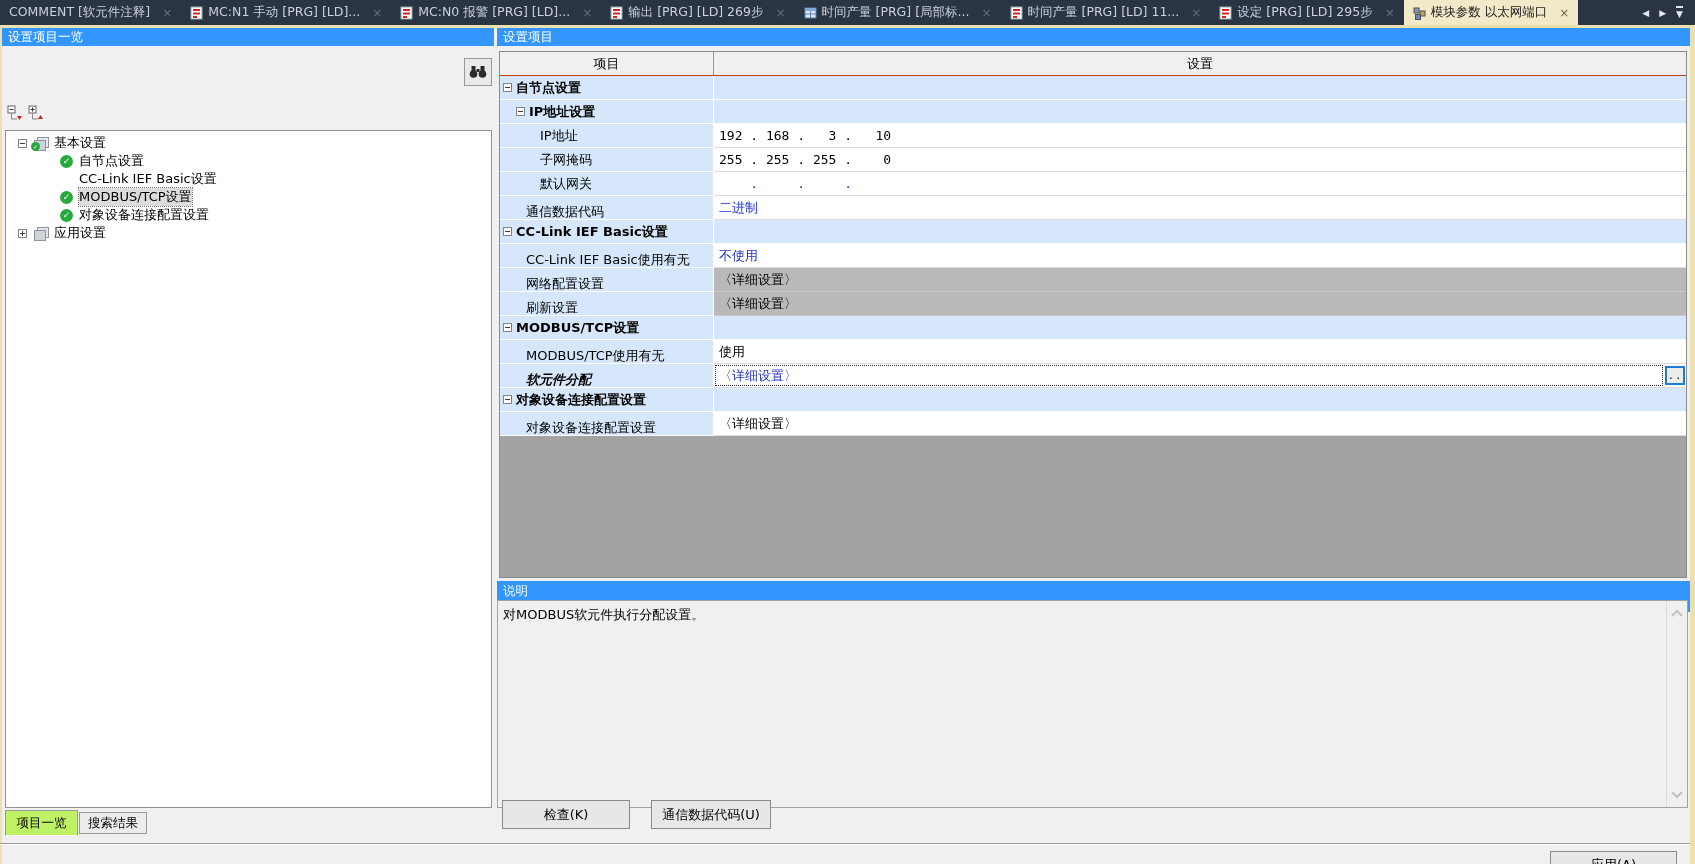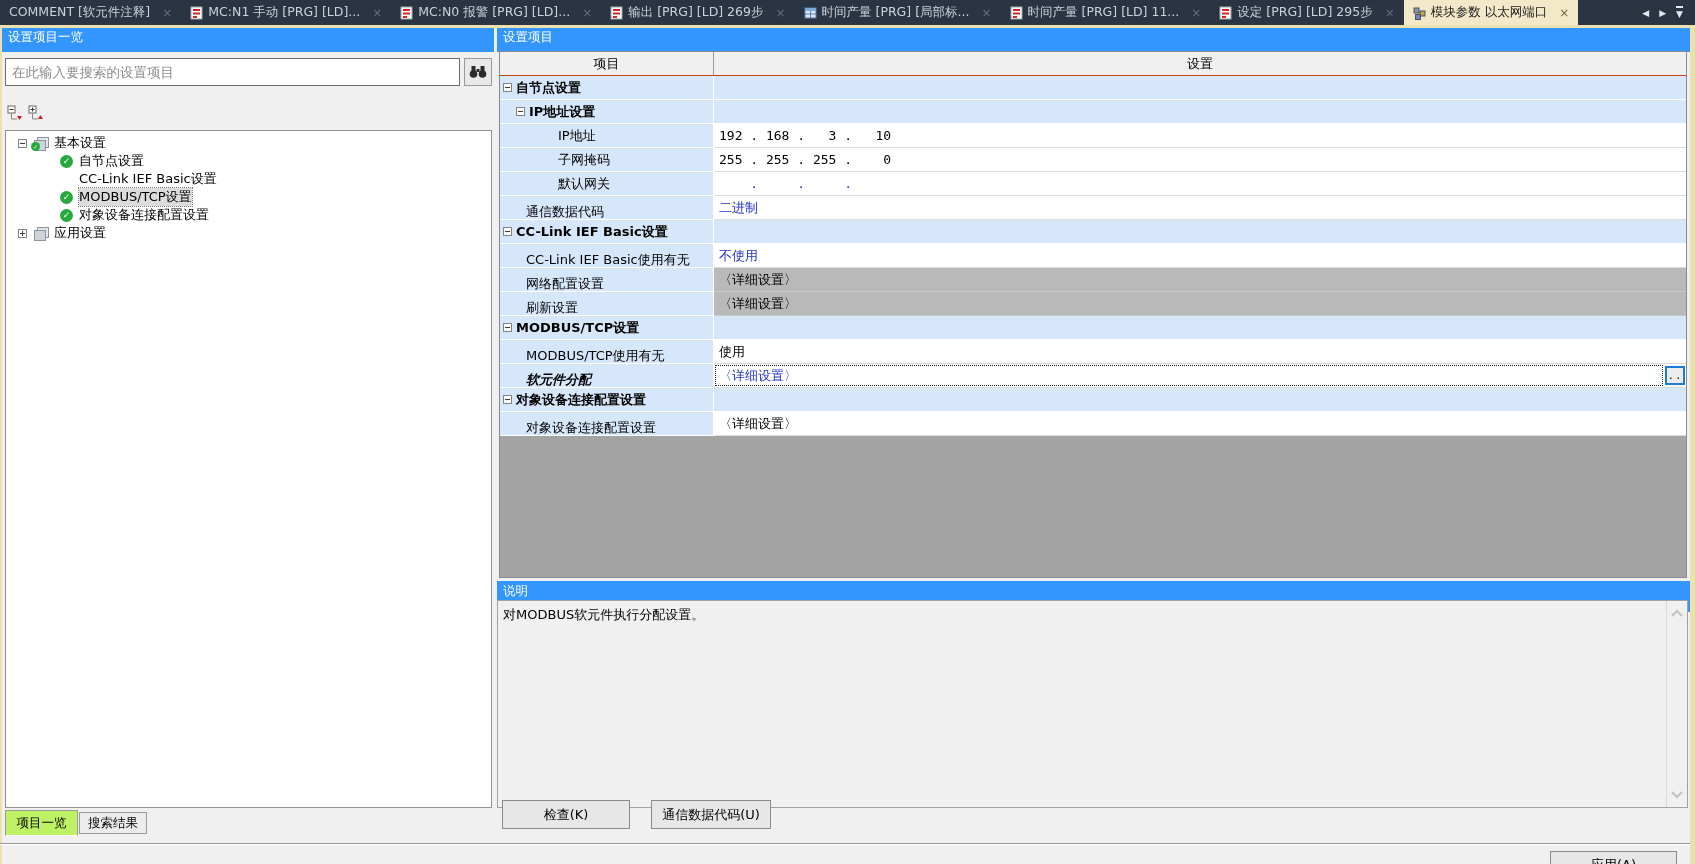--- a/index.html
+++ b/index.html
@@ -19,21 +19,21 @@
   .tabnav { margin-left:auto; display:flex; align-items:center; gap:10px; padding:0 12px; }
   .tabnav span { color:#e4e8ee; font-size:9px; }
   .tabnav .navlist { border-top:2px solid #e4e8ee; padding-top:1px; }
 
   
   .frame-top { position:absolute; left:0; top:25px; width:1695px; height:3px; background:#ecdfb0; }
   .frame-right { position:absolute; left:1690px; top:25px; width:5px; height:839px; background:#ecdfb0; }
   .frame-left { position:absolute; left:0; top:25px; width:2px; height:839px; background:#ecdfb0; }
   .editor-bg { position:absolute; left:2px; top:28px; width:1688px; height:836px; background:#f0f0f0; }
 
-  .bluehdr { position:absolute; height:24px; background:#3396ff; color:#fff;
+  .bluehdr { position:absolute; height:18px; background:#3396ff; color:#fff;
     font-size:12.5px; line-height:18px; padding-left:6px; }
 
   
   .search-input { position:absolute; left:5px; top:58px; width:455px; height:28px;
     border:1px solid #6e6e6e; background:#fff; font-size:13.5px; padding:0 6px;
     font-family:"DejaVu Sans","Liberation Sans",sans-serif; color:#333; }
   .search-input::placeholder { color:#8b8b8b; opacity:1; }
   .binoc-btn { position:absolute; left:464px; top:58px; width:28px; height:28px;
     background:#e9e9e9; border:1px solid #9a9a9a; display:flex; align-items:center; justify-content:center; }
   .tool-ic { position:absolute; top:104px; width:18px; height:18px; }
@@ -68,21 +68,21 @@
   .thead .hc2 { flex:1; text-align:center; line-height:23px; }
   .trow { display:flex; height:24px; }
   .tc-label { width:214px; background:#d7e7fb; border-right:1px solid #fff; border-bottom:1px solid #fff;
     display:flex; align-items:center; white-space:nowrap; overflow:hidden; }
   .tc-val { flex:1; background:#fff; border-bottom:1px solid #dcdcdc; display:flex; align-items:center;
     padding-left:5px; white-space:pre; position:relative;
     font-family:"DejaVu Sans Mono","Liberation Mono",monospace; font-size:13px; }
   .trow.group .tc-label { font-weight:bold; }
   .trow.group .tc-val { background:#d7e7fb; border-bottom:1px solid #fff; }
   .trow .ind0 { margin-left:3px; margin-right:4px; }
-  .trow .ind1e { margin-left:16px; margin-right:4px; } .lab1 { margin-left:26px;margin-top:8px; } .lab2 { margin-left:58px; }
+  .trow .ind1e { margin-left:16px; margin-right:4px; } .lab1 { margin-left:26px;margin-top:8px; } .lab2 { margin-left:40px; }
   .v-blue { color:#2233cc; }
   .tc-val.dis { background:#b9b9b9; border-bottom:1px solid #c8c8c8; }
   .trow.selrow .tc-label { font-weight:bold; font-style:italic; }
   .trow.selrow .tc-val::before { content:""; position:absolute; left:1px; top:1px; bottom:1px; right:23px;
     border:1px dotted #222; pointer-events:none; }
   .more-btn { position:absolute; right:1px; top:2px; bottom:2px; width:20px; background:#ececec;
     border:2px solid #1d7ad6; display:flex; align-items:center; justify-content:center;
     font-size:11px; line-height:8px; color:#222; letter-spacing:1px; }
 
   
@@ -186,21 +186,20 @@
     </div>
   </div>
 
   <div class="frame-top"></div>
   <div class="frame-left"></div>
   <div class="frame-right"></div>
   <div class="editor-bg"></div>
 
   <div class="bluehdr" style="left:2px; top:28px; width:492px;">设置项目一览</div>
 
-  <input class="search-input" type="text" placeholder="在此输入要搜索的设置项目" style="">
   <div class="binoc-btn">
     <svg width="18" height="14" viewBox="0 0 18 14">
       <circle cx="4.5" cy="9" r="3.8" fill="#2b2b2b"></circle>
         <circle cx="13.5" cy="9" r="3.8" fill="#2b2b2b"></circle>
       <rect x="2.5" y="1" width="4" height="6" fill="#2b2b2b"></rect>
         <rect x="11.5" y="1" width="4" height="6" fill="#2b2b2b"></rect>
       <rect x="7.5" y="4" width="3" height="3" fill="#2b2b2b"></rect>
     </svg>
   </div>
 

